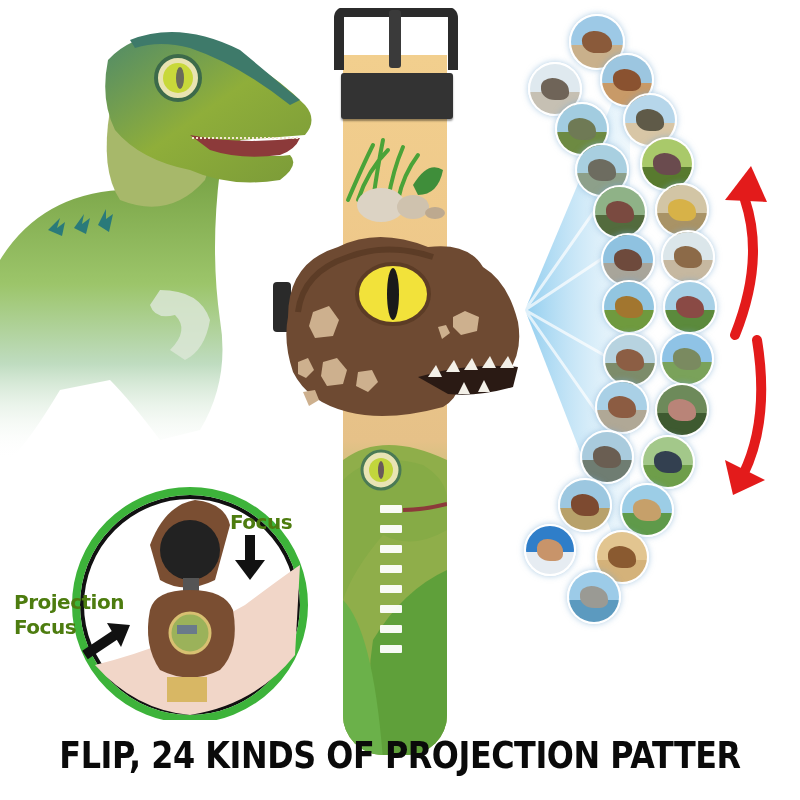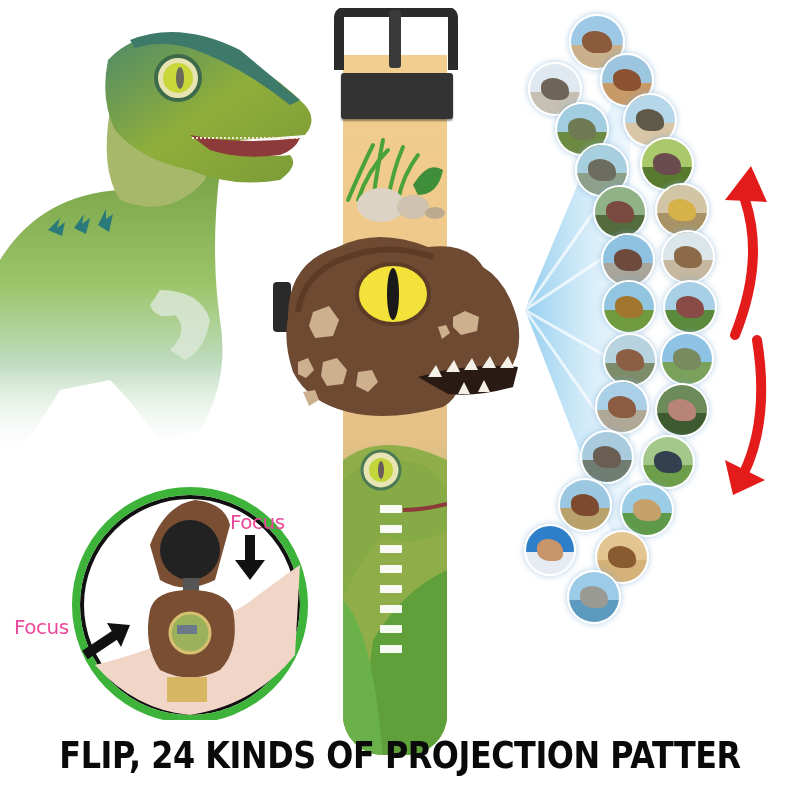--- a/index.html
+++ b/index.html
@@ -12,21 +12,21 @@
     background:linear-gradient(#f2cf8e 0%,#eec88a 30%,#e6c188 55%,#9bc06a 70%,#6ea63c 85%,#4d8f2a 100%);}
   #buckle{left:333px;top:8px;width:126px;height:62px;}
   #keeper{left:341px;top:73px;width:112px;height:46px;background:#333;border-radius:3px;box-shadow:0 2px 2px rgba(0,0,0,.4);}
   #head{left:268px;top:222px;width:260px;height:200px;}
   #beam{left:510px;top:40px;width:120px;height:560px;}
   .disc{position:absolute;border-radius:50%;border:2px solid #fff;box-shadow:0 0 6px rgba(120,170,210,.6);overflow:hidden;}
   .disc .sky{position:absolute;left:0;top:0;width:100%;height:55%;}
   .disc .ground{position:absolute;left:0;bottom:0;width:100%;height:45%;}
   .disc .dino{position:absolute;left:22%;top:28%;width:56%;height:44%;border-radius:40% 60% 30% 50%;}
   #inset{left:55px;top:485px;width:260px;height:235px;}
-  .inset-label{position:absolute;font-weight:normal;color:#ec4899;font-family:"DejaVu Sans",sans-serif;letter-spacing:-0.5px;}
+  .inset-label{position:absolute;font-weight:bold;color:#4d7c0f;font-family:"DejaVu Sans",sans-serif;letter-spacing:-0.5px;}
   #caption{position:absolute;left:0;top:734px;width:800px;text-align:center;font-family:"DejaVu Sans",sans-serif;font-weight:bold;
     font-size:37px;letter-spacing:-0.5px;color:#0a0a0a;white-space:nowrap;transform:scaleX(0.86);transform-origin:center;}
   .arrow{position:absolute;}
 </style>
 </head>
 <body>
 
 <div id="stage">
 
   <svg id="raptor" class="abs" viewBox="0 0 330 450">
@@ -291,16 +291,17 @@
     <circle cx="135" cy="148" r="20" fill="#9bb25a" stroke="#d8c071" stroke-width="3"></circle>
     <rect x="122" y="140" width="20" height="9" fill="#6a7a8a"></rect>
     <rect x="112" y="192" width="40" height="25" fill="#d8b764"></rect>
 
     <path d="M195 50 L195 78" stroke="#111" stroke-width="10"></path>
     <path d="M180 75 L210 75 L195 95 Z" fill="#111"></path>
     <path d="M30 170 L60 150" stroke="#111" stroke-width="10"></path>
     <path d="M52 138 L75 140 L66 162 Z" fill="#111"></path>
   </svg>
   <div class="inset-label" style="left:230px;top:510px;font-size:20px;">Focus</div>
+  <div class="inset-label" style="left:14px;top:590px;font-size:20px;">Projection</div>
   <div class="inset-label" style="left:14px;top:615px;font-size:20px;">Focus</div>
 
   <div id="caption">FLIP, 24 KINDS OF PROJECTION PATTER</div>
 </div>
 
 </body></html>

